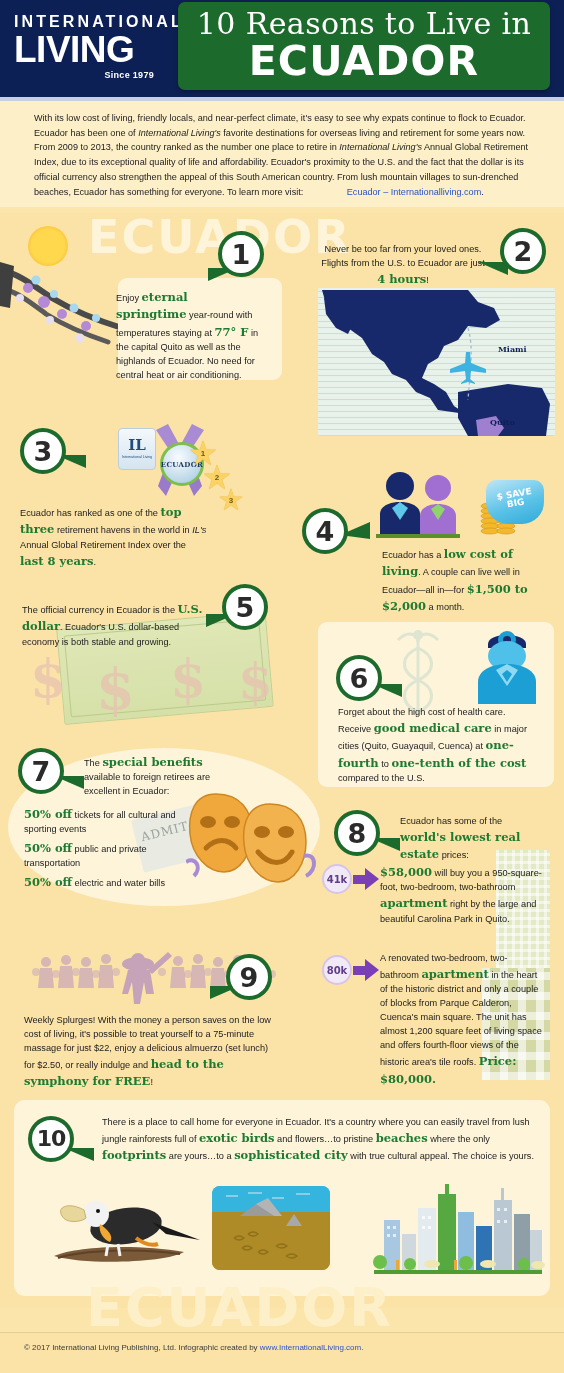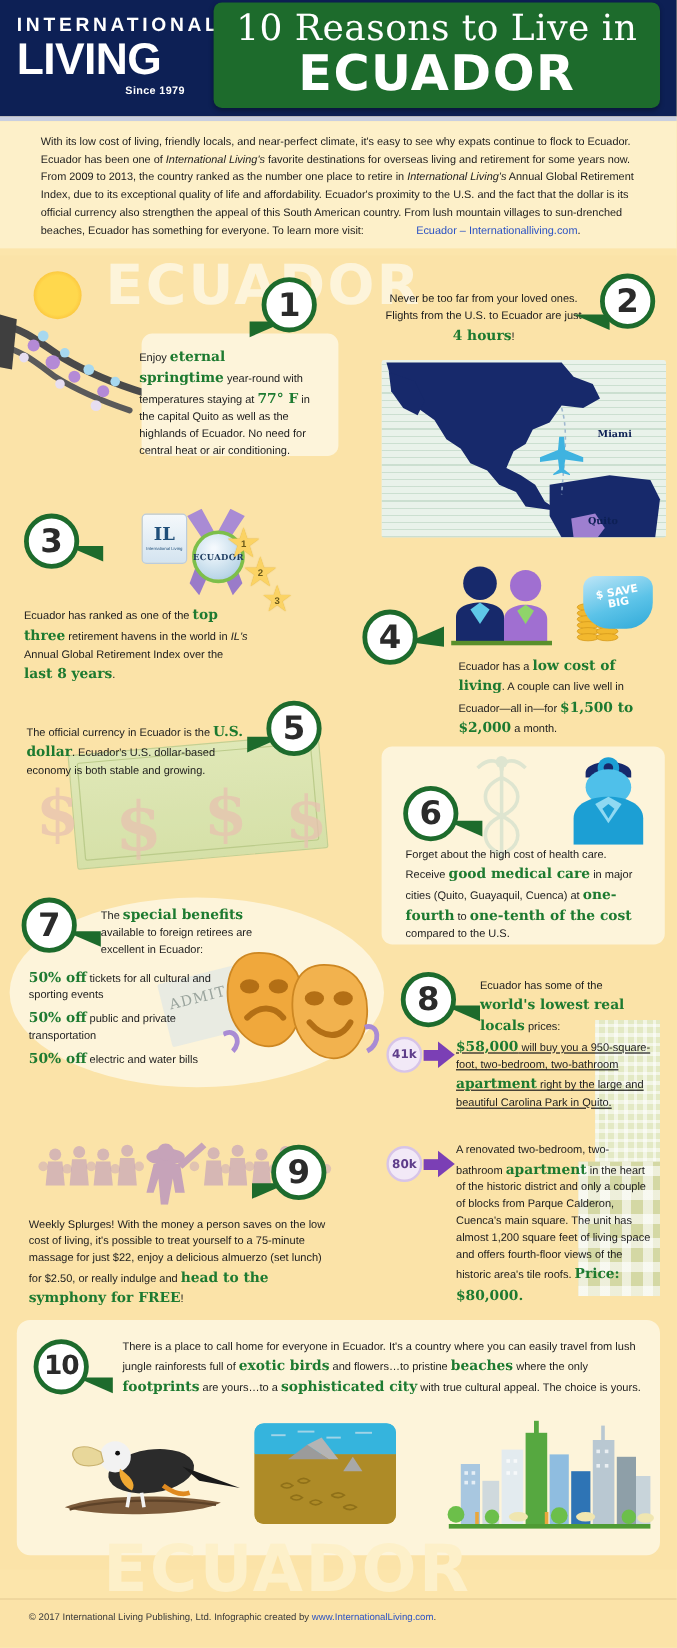--- a/index.html
+++ b/index.html
@@ -223,21 +223,20 @@
   }
 
   
   .map {
     position: absolute;
     left: 318px; top: 288px;
     width: 237px; height: 148px;
     background: #e9f2ea;
     overflow: hidden;
     border-radius: 2px;
-    margin-top: 12px;
   }
   .map-waves {
     position: absolute; inset: 0;
     background-image:
       repeating-linear-gradient(0deg, rgba(160,195,170,.45) 0 1px, transparent 1px 6px);
     opacity: .9;
   }
   .map-label {
     position: absolute;
     font-family: "DejaVu Serif", serif;
@@ -682,28 +681,28 @@
   <div class="tower-win"></div>
 </div>
 <div class="bldg2" style="left:482px;top:968px;width:68px;height:112px;background:#d4d8a4;">
   <div class="tower-win" style="background-image:repeating-linear-gradient(90deg, rgba(255,255,255,.6) 0 8px, transparent 8px 18px),repeating-linear-gradient(0deg, rgba(255,255,255,.6) 0 8px, transparent 8px 20px);"></div>
 </div>
 <div class="badge-tail tail-dr" style="left:370px;top:838px;"></div>
 <div class="badge" style="left:334px;top:810px;">
   <span>8</span>
 </div>
 <div class="txt" style="left:400px;top:815px;width:150px;">
-  <span>Ecuador has some of the </span><b class="big">world's lowest real locals</b><span> prices:</span>
+  <span>Ecuador has some of the </span><b class="big">world's lowest real estate</b><span> prices:</span>
 </div>
 <div class="pricetag" style="left:322px;top:864px;">
   <span>41k</span>
 </div>
 <div class="arrow-p-stem" style="left:353px;top:875px;"></div>
 <div class="arrow-p" style="left:365px;top:868px;"></div>
-<div class="txt" style="left:380px;top:864px;width:162px;text-decoration:underline;">
+<div class="txt" style="left:380px;top:864px;width:162px;">
   <b class="big">$58,000</b><span> will buy you a 950-square-foot, two-bedroom, two-bathroom </span><b class="big">apartment</b><span> right by the large and beautiful Carolina Park in Quito.</span>
 </div>
 <div class="pricetag" style="left:322px;top:955px;">
   <span>80k</span>
 </div>
 <div class="arrow-p-stem" style="left:353px;top:966px;"></div>
 <div class="arrow-p" style="left:365px;top:959px;"></div>
 <div class="txt" style="left:380px;top:952px;width:162px;">
   <span>A renovated two-bedroom, two-bathroom </span><b class="big">apartment</b><span> in the heart of the historic district and only a couple of blocks from Parque Calderon, Cuenca's main square. The unit has almost 1,200 square feet of living space and offers fourth-floor views of the historic area's tile roofs. </span><b class="big">Price: $80,000.</b>
 </div>

